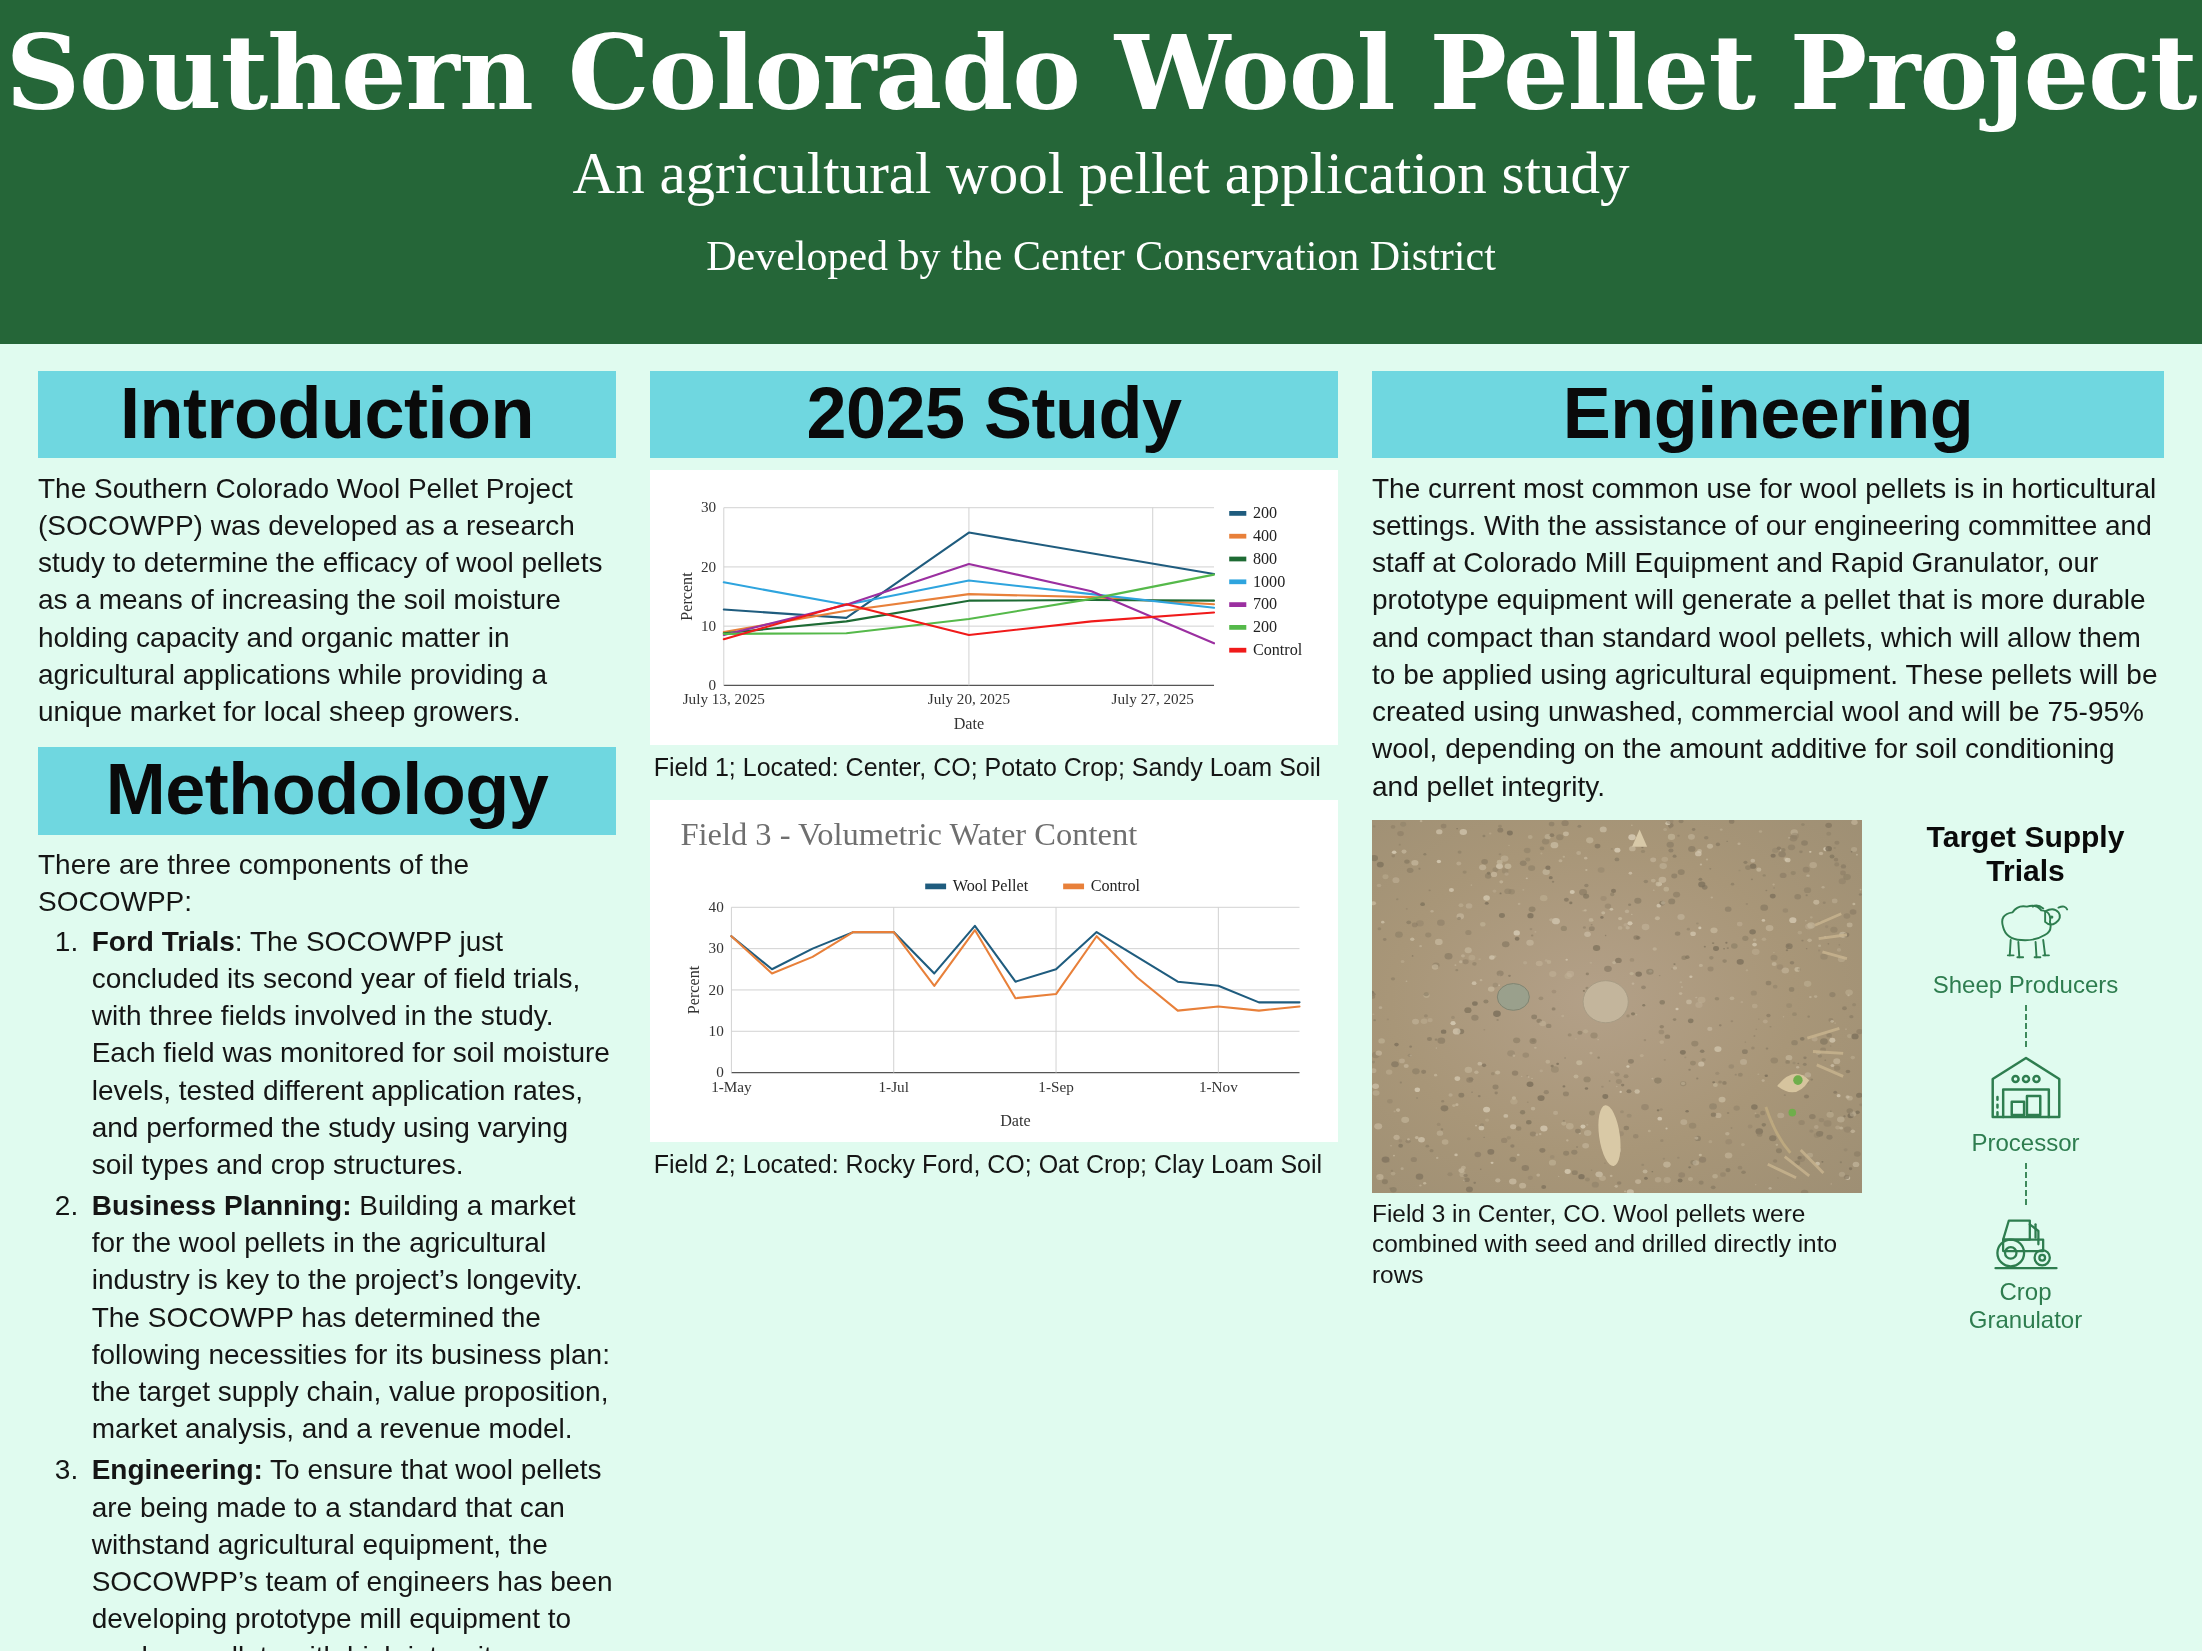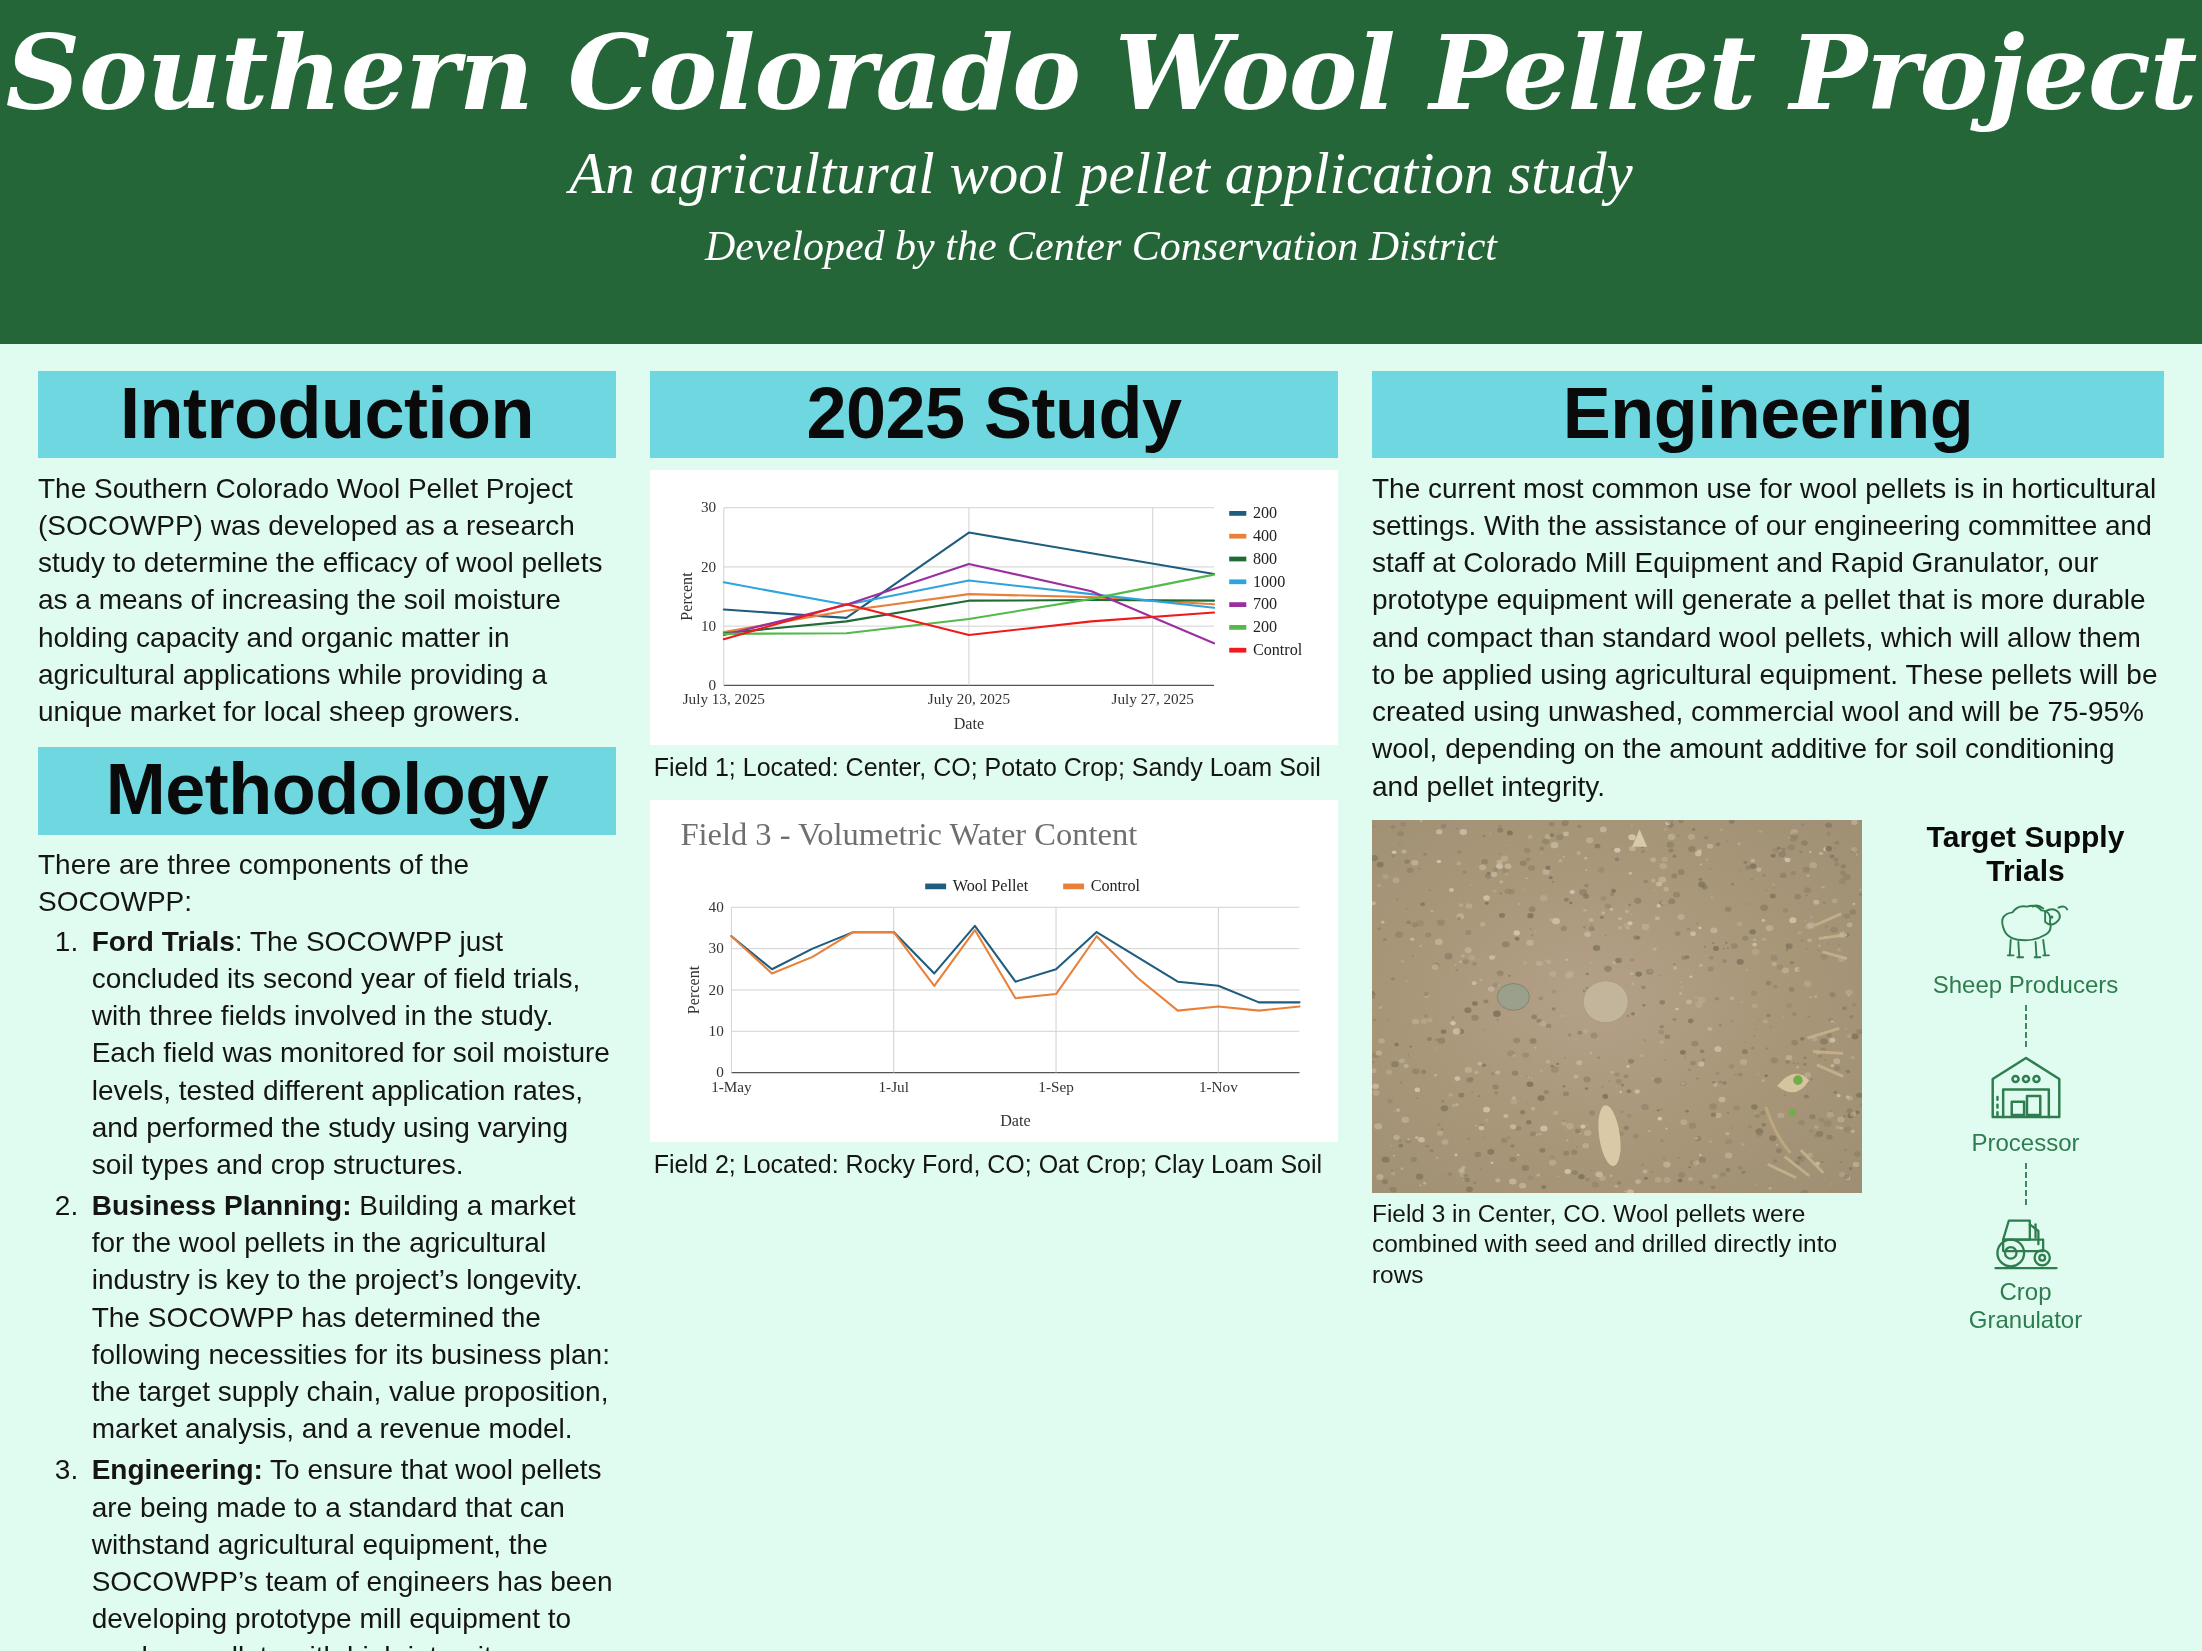--- a/index.html
+++ b/index.html
@@ -17,21 +17,20 @@
     background: #256638;
     width: 100%;
     height: 344px;
     padding: 17px 38px 19px 38px;
     text-align: center;
     color: #FFFFFF;
     display: flex;
     flex-direction: column;
     justify-content: flex-start;
     align-items: center;
-    font-style: italic;
   }
   .poster-title {
     font-family: "DejaVu Serif", serif;
     font-weight: bold;
     font-size: 103px;
     line-height: 1.08;
     letter-spacing: -1px;
     margin: 0;
     white-space: nowrap;
   }
@@ -39,21 +38,21 @@
     font-family: "Liberation Serif", serif;
     font-size: 59px;
     line-height: 1.15;
     margin: 11.5px 0 0 0;
     font-weight: normal;
   }
   .poster-byline {
     font-family: "Liberation Serif", serif;
     font-size: 42px;
     line-height: 1.2;
-    margin: 13px 0 0 0;
+    margin: 23px 0 0 0;
     font-weight: normal;
   }
 
   
   .poster-body {
     display: flex;
     width: 100%;
     height: 1308px;
     padding: 27px 38px 0 38px;
     gap: 0;

